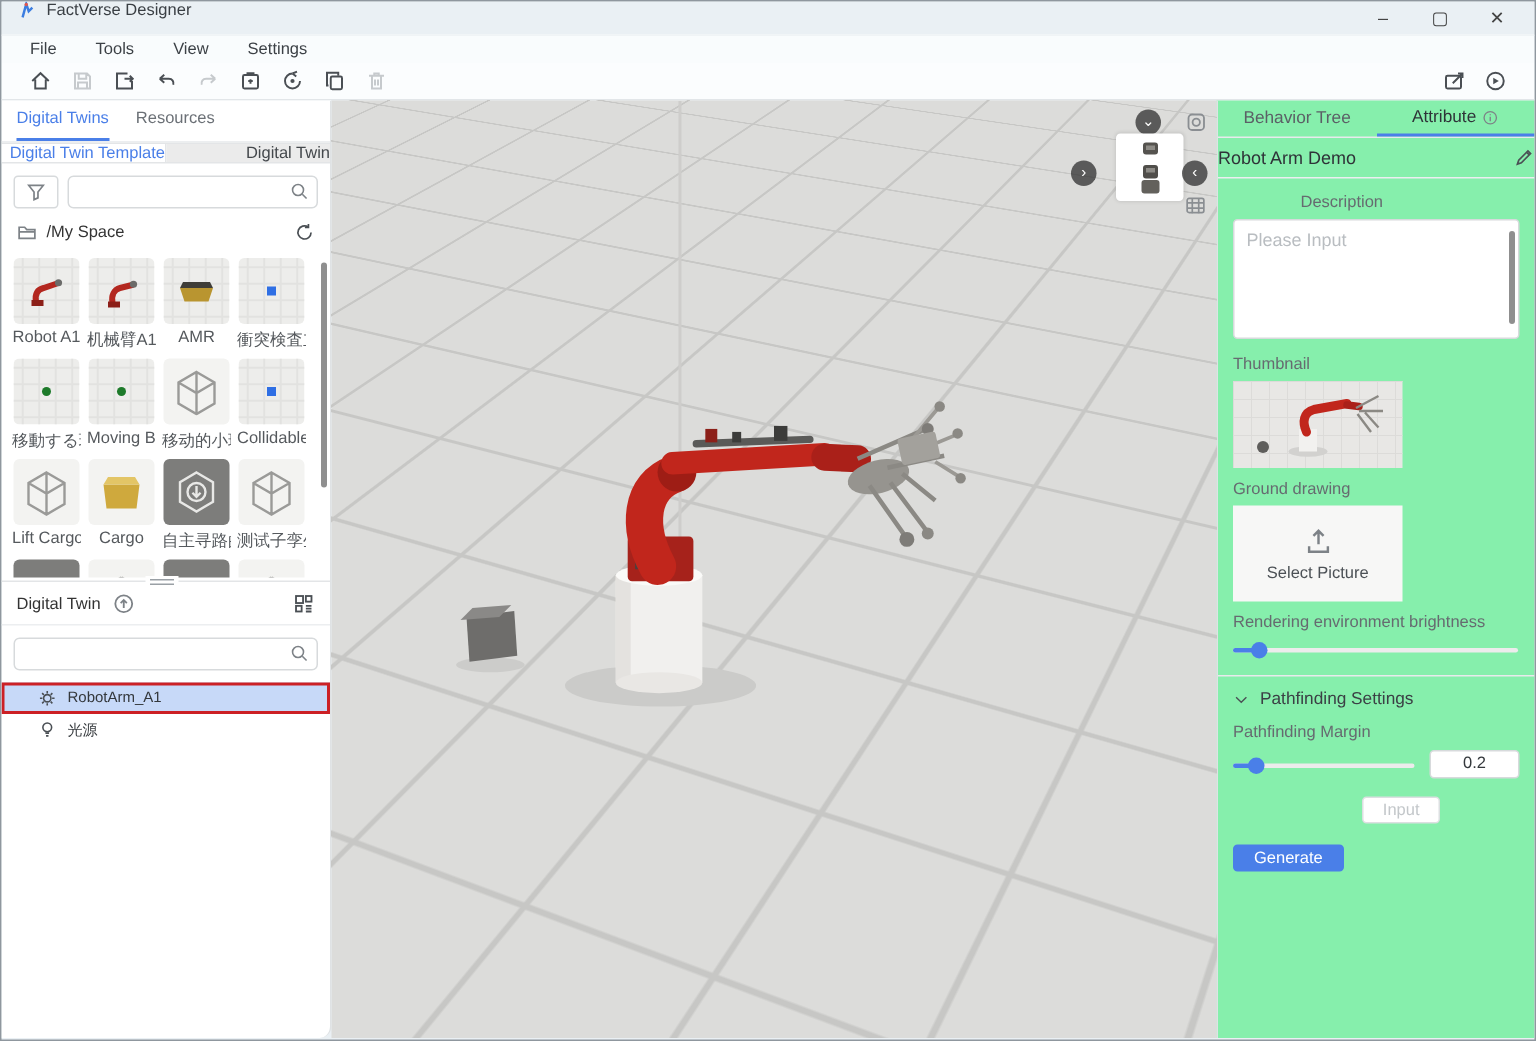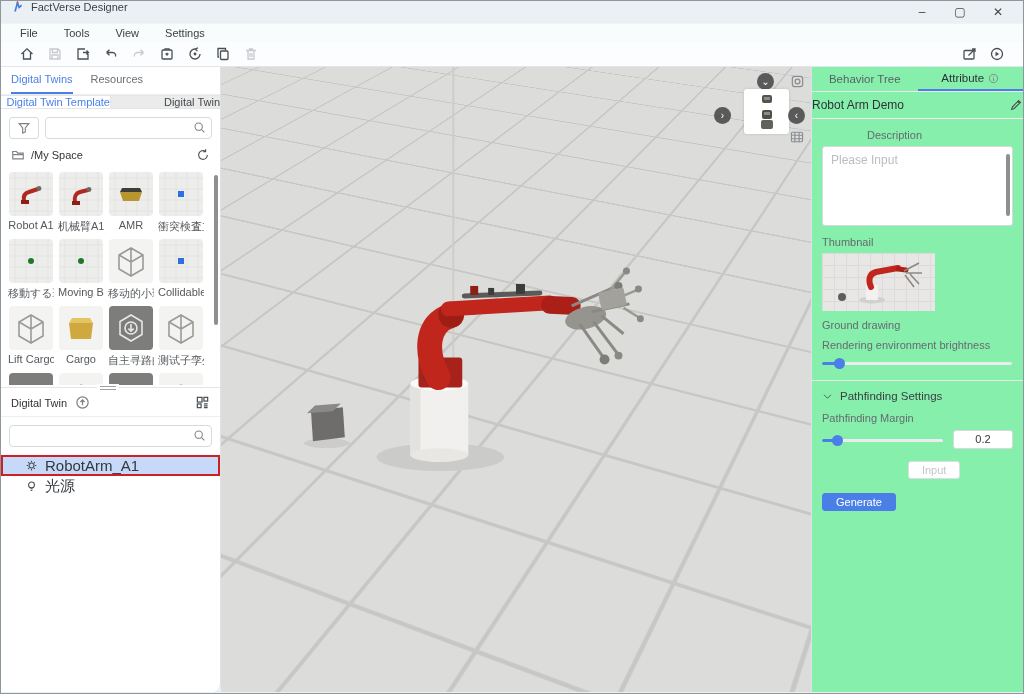--- a/index.html
+++ b/index.html
@@ -69,21 +69,21 @@
   .lp-divider { position:relative; border-top:1px solid #e3e5e7; margin-top:2px; }
   .lp-handle { position:absolute; left:96px; top:-4px; width:22px; height:7px; background:#fff;
                display:flex; flex-direction:column; justify-content:center; gap:2px; align-items:center; }
   .lp-handle i { display:block; width:16px; height:1px; background:#9aa0a5; }
   .dt-header { display:flex; align-items:center; gap:8px; padding:7px 10px 6px; border-bottom:1px solid #eceef0; }
   .dt-header .grow { flex:1; }
   .lp-search2 { padding:8px 8px 6px; }
   .dt-list { padding-top:2px; }
   .dt-row { display:flex; align-items:center; gap:7px; height:21px; padding-left:24px; }
   .dt-row.selected { background:#c7d9f8; border:2px solid #cc2025; padding-left:22px; }
-  .dt-row .lbl { font-size:15px; color:#34383c; }
+  .dt-row .lbl { font-size:10px; color:#34383c; }
 
   
   .viewport { flex:1; position:relative; background:#dcdcda; overflow:hidden; }
   .grid-plane { position:absolute; left:-760px; top:-980px; width:2400px; height:2400px;
     background-image:linear-gradient(#c7c7c5 3px,transparent 3px),
                      linear-gradient(90deg,#c7c7c5 3px,transparent 3px);
     background-size:96px 96px;
     transform:perspective(950px) rotateX(57deg) rotateZ(22deg); }
   .scene { position:absolute; inset:0; width:100%; height:100%; }
   .gizmo-cube { position:absolute; right:22px; top:22px; width:45px; height:45px; background:#fff;
@@ -556,20 +556,26 @@
             <ellipse cx="50" cy="47" rx="13" ry="3.5" fill="#d2d1cf"></ellipse>
             <rect x="44" y="32" width="12" height="15" fill="#f2f1ef"></rect>
             <path d="M49,34 C46,27 47,21 54,19 L76,15" stroke="#c1261c" stroke-width="6" fill="none" stroke-linecap="round"></path>
             <path d="M76,16 L84,17" stroke="#aa2019" stroke-width="5" stroke-linecap="round"></path>
             <path d="M82,18 L97,10 M84,20 L100,20 M83,22 L92,34 M88,21 L97,31" stroke="#8b8984" stroke-width="1.6" fill="none"></path>
             <circle cx="20" cy="44" r="4" fill="#5e5d5b"></circle>
           </svg>
         </div>
 
         <div class="rp-label">Ground drawing</div>
+        <div class="ground-box">
+          <svg class="ic soft" width="20" height="20" viewBox="0 0 16 16">
+            <path d="M8 2.5 V9.5 M5.3 5 L8 2.3 L10.7 5 M3 10.5 V13.5 H13 V10.5"></path>
+            </svg>
+          <span>Select Picture</span>
+        </div>
 
         <div class="rp-label">Rendering environment brightness</div>
         <div class="slider" style="width:190px;">
           <div class="track"></div>
             <div class="fill" style="width:16px;"></div>
           <div class="thumb" style="left:12px;"></div>
         </div>
 
         <div class="rp-divider"></div>
 

